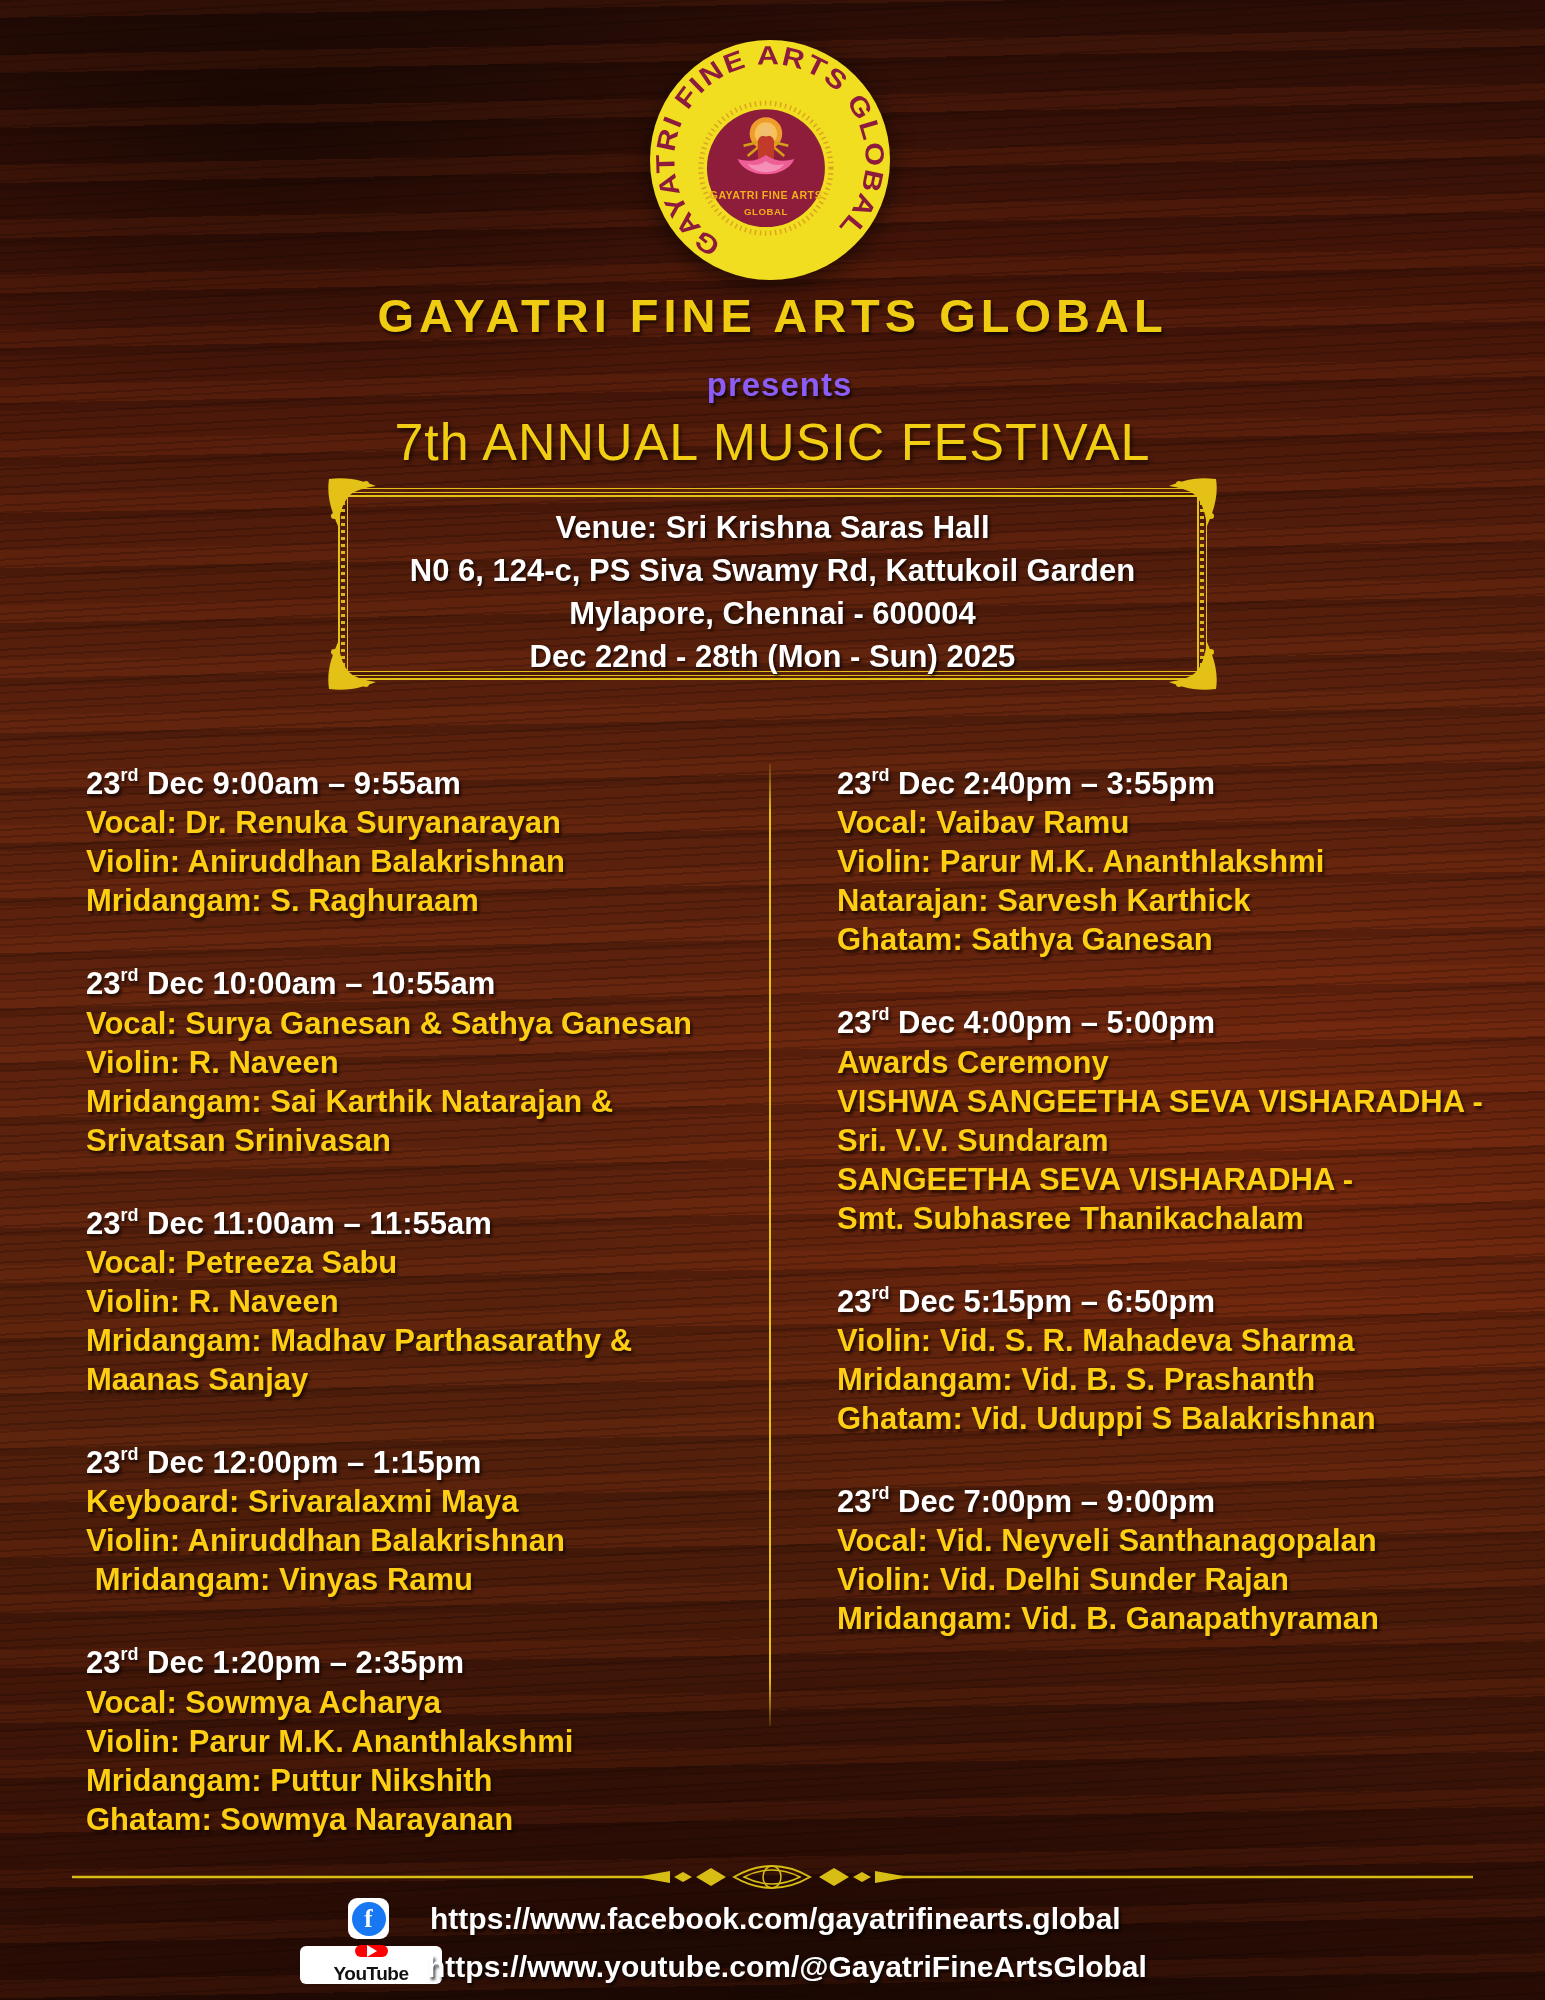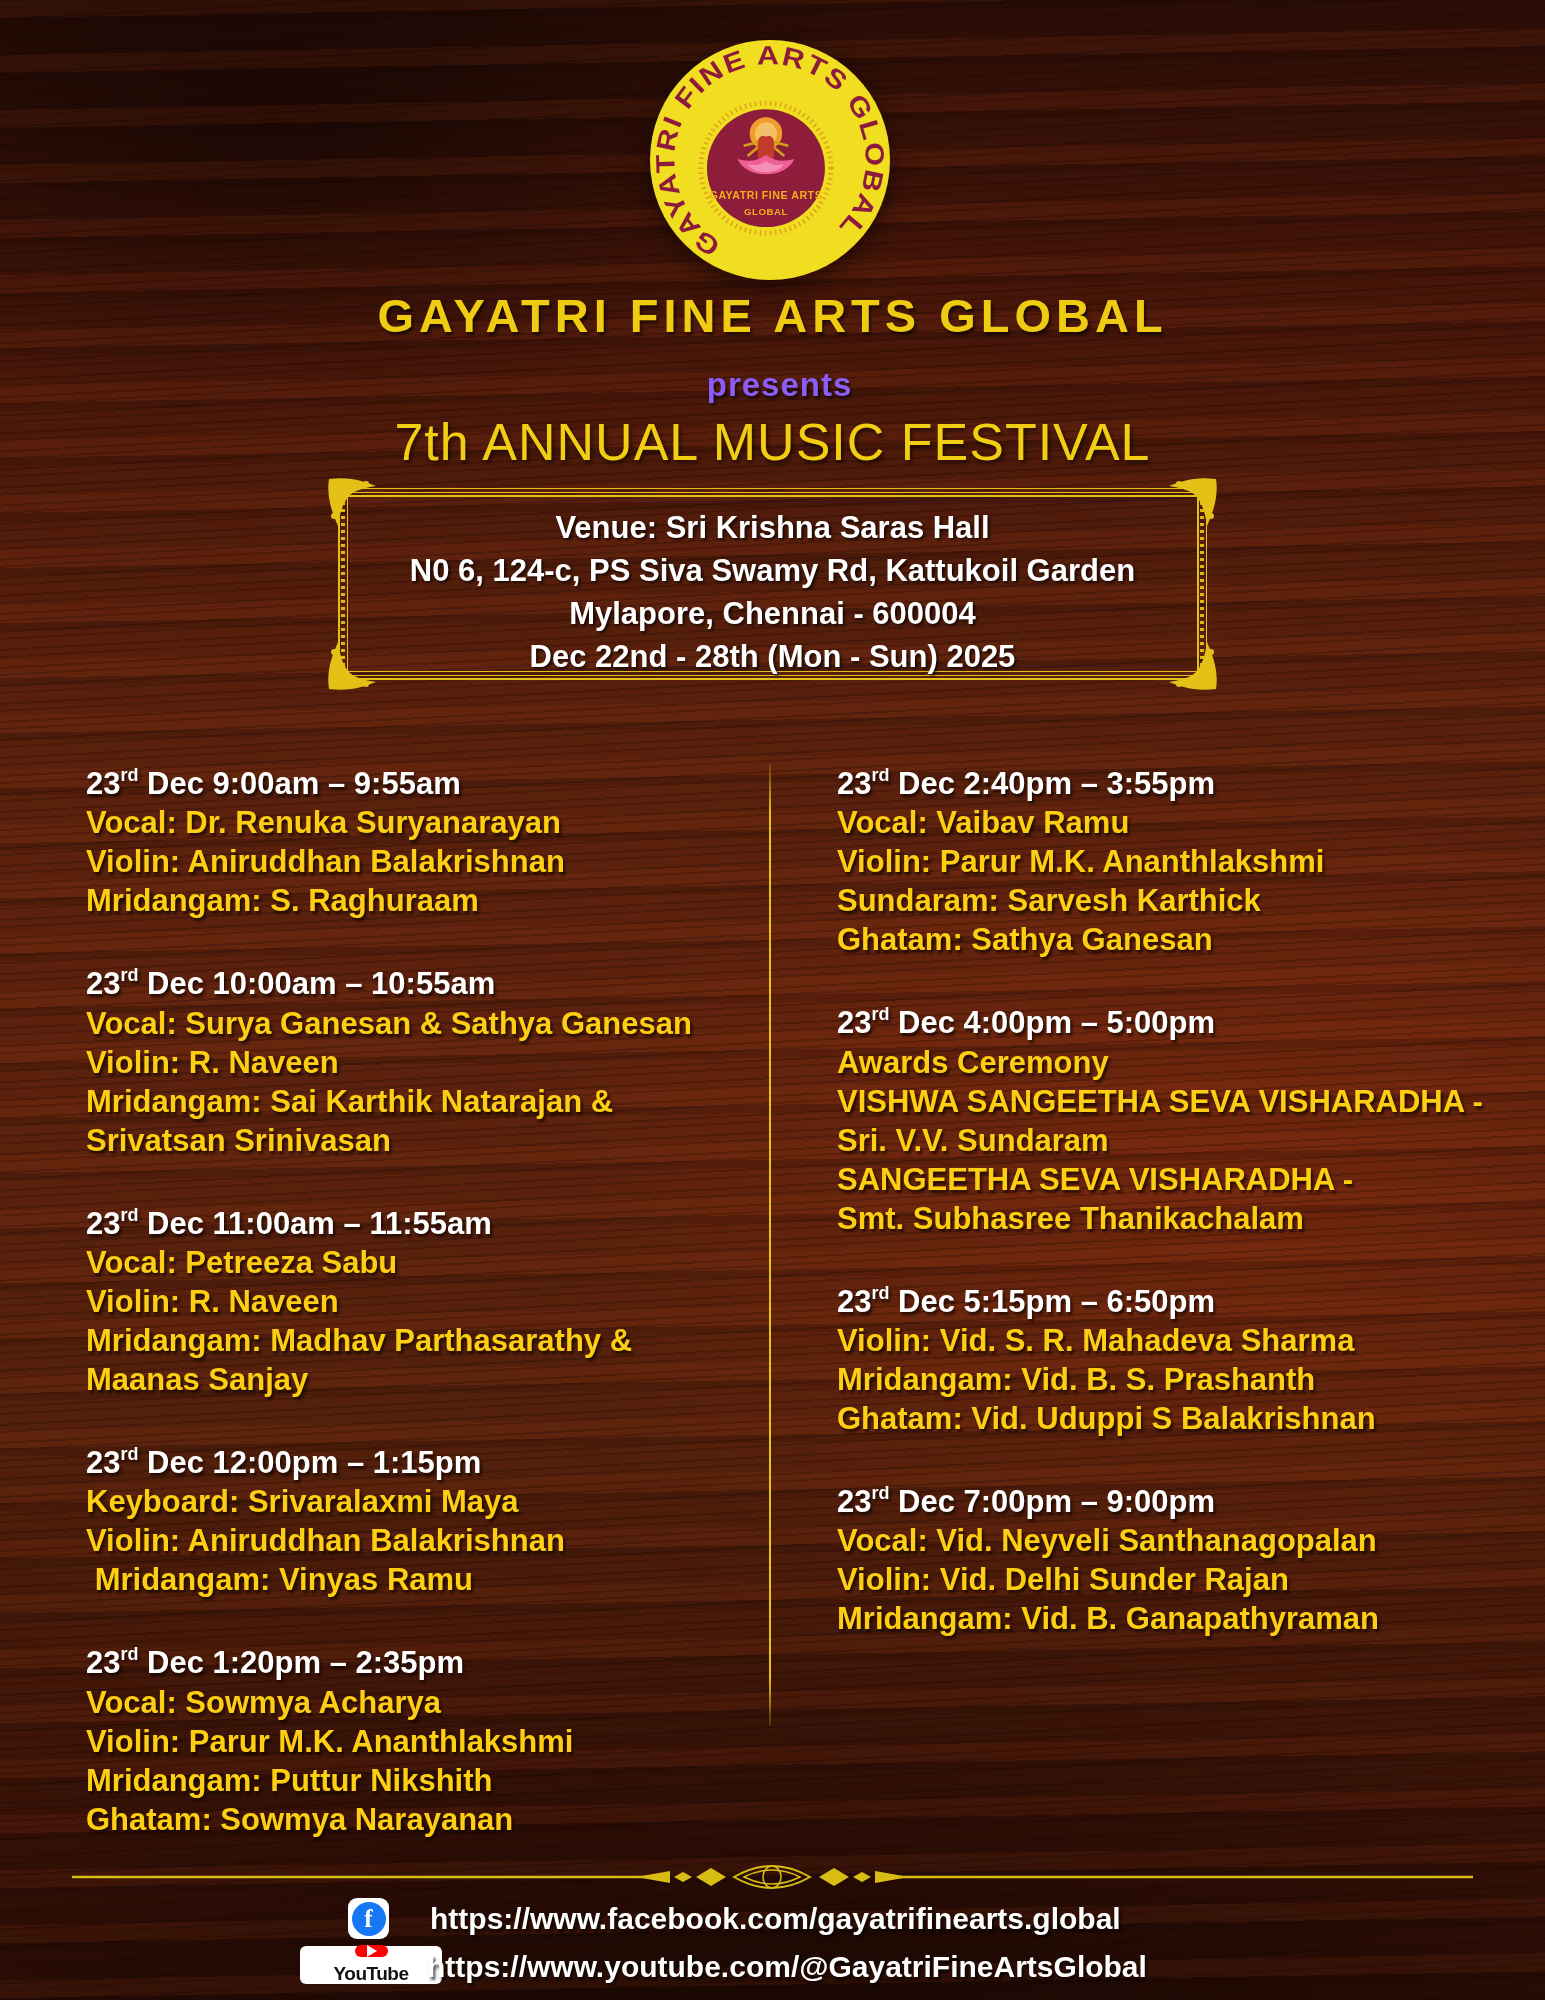--- a/index.html
+++ b/index.html
@@ -200,21 +200,21 @@
       <div class="entry-line">Mridangam: Puttur Nikshith</div>
       <div class="entry-line">Ghatam: Sowmya Narayanan</div>
     </div>
   </div>
 <div class="abs col-divider"></div>
 <div class="schedule-col col-right">
     <div class="entry">
       <div class="entry-heading"><span>23</span><sup>rd</sup> Dec 2:40pm – 3:55pm</div>
       <div class="entry-line">Vocal: Vaibav Ramu</div>
       <div class="entry-line">Violin: Parur M.K. Ananthlakshmi</div>
-      <div class="entry-line">Sundaram: Sarvesh Karthick</div>
+      <div class="entry-line">Natarajan: Sarvesh Karthick</div>
       <div class="entry-line">Ghatam: Sathya Ganesan</div>
     </div>
     <div class="entry">
       <div class="entry-heading"><span>23</span><sup>rd</sup> Dec 4:00pm – 5:00pm</div>
       <div class="entry-line">Awards Ceremony</div>
       <div class="entry-line">VISHWA SANGEETHA SEVA VISHARADHA -</div>
       <div class="entry-line">Sri. V.V. Sundaram</div>
       <div class="entry-line">SANGEETHA SEVA VISHARADHA -</div>
       <div class="entry-line">Smt. Subhasree Thanikachalam</div>
     </div>

